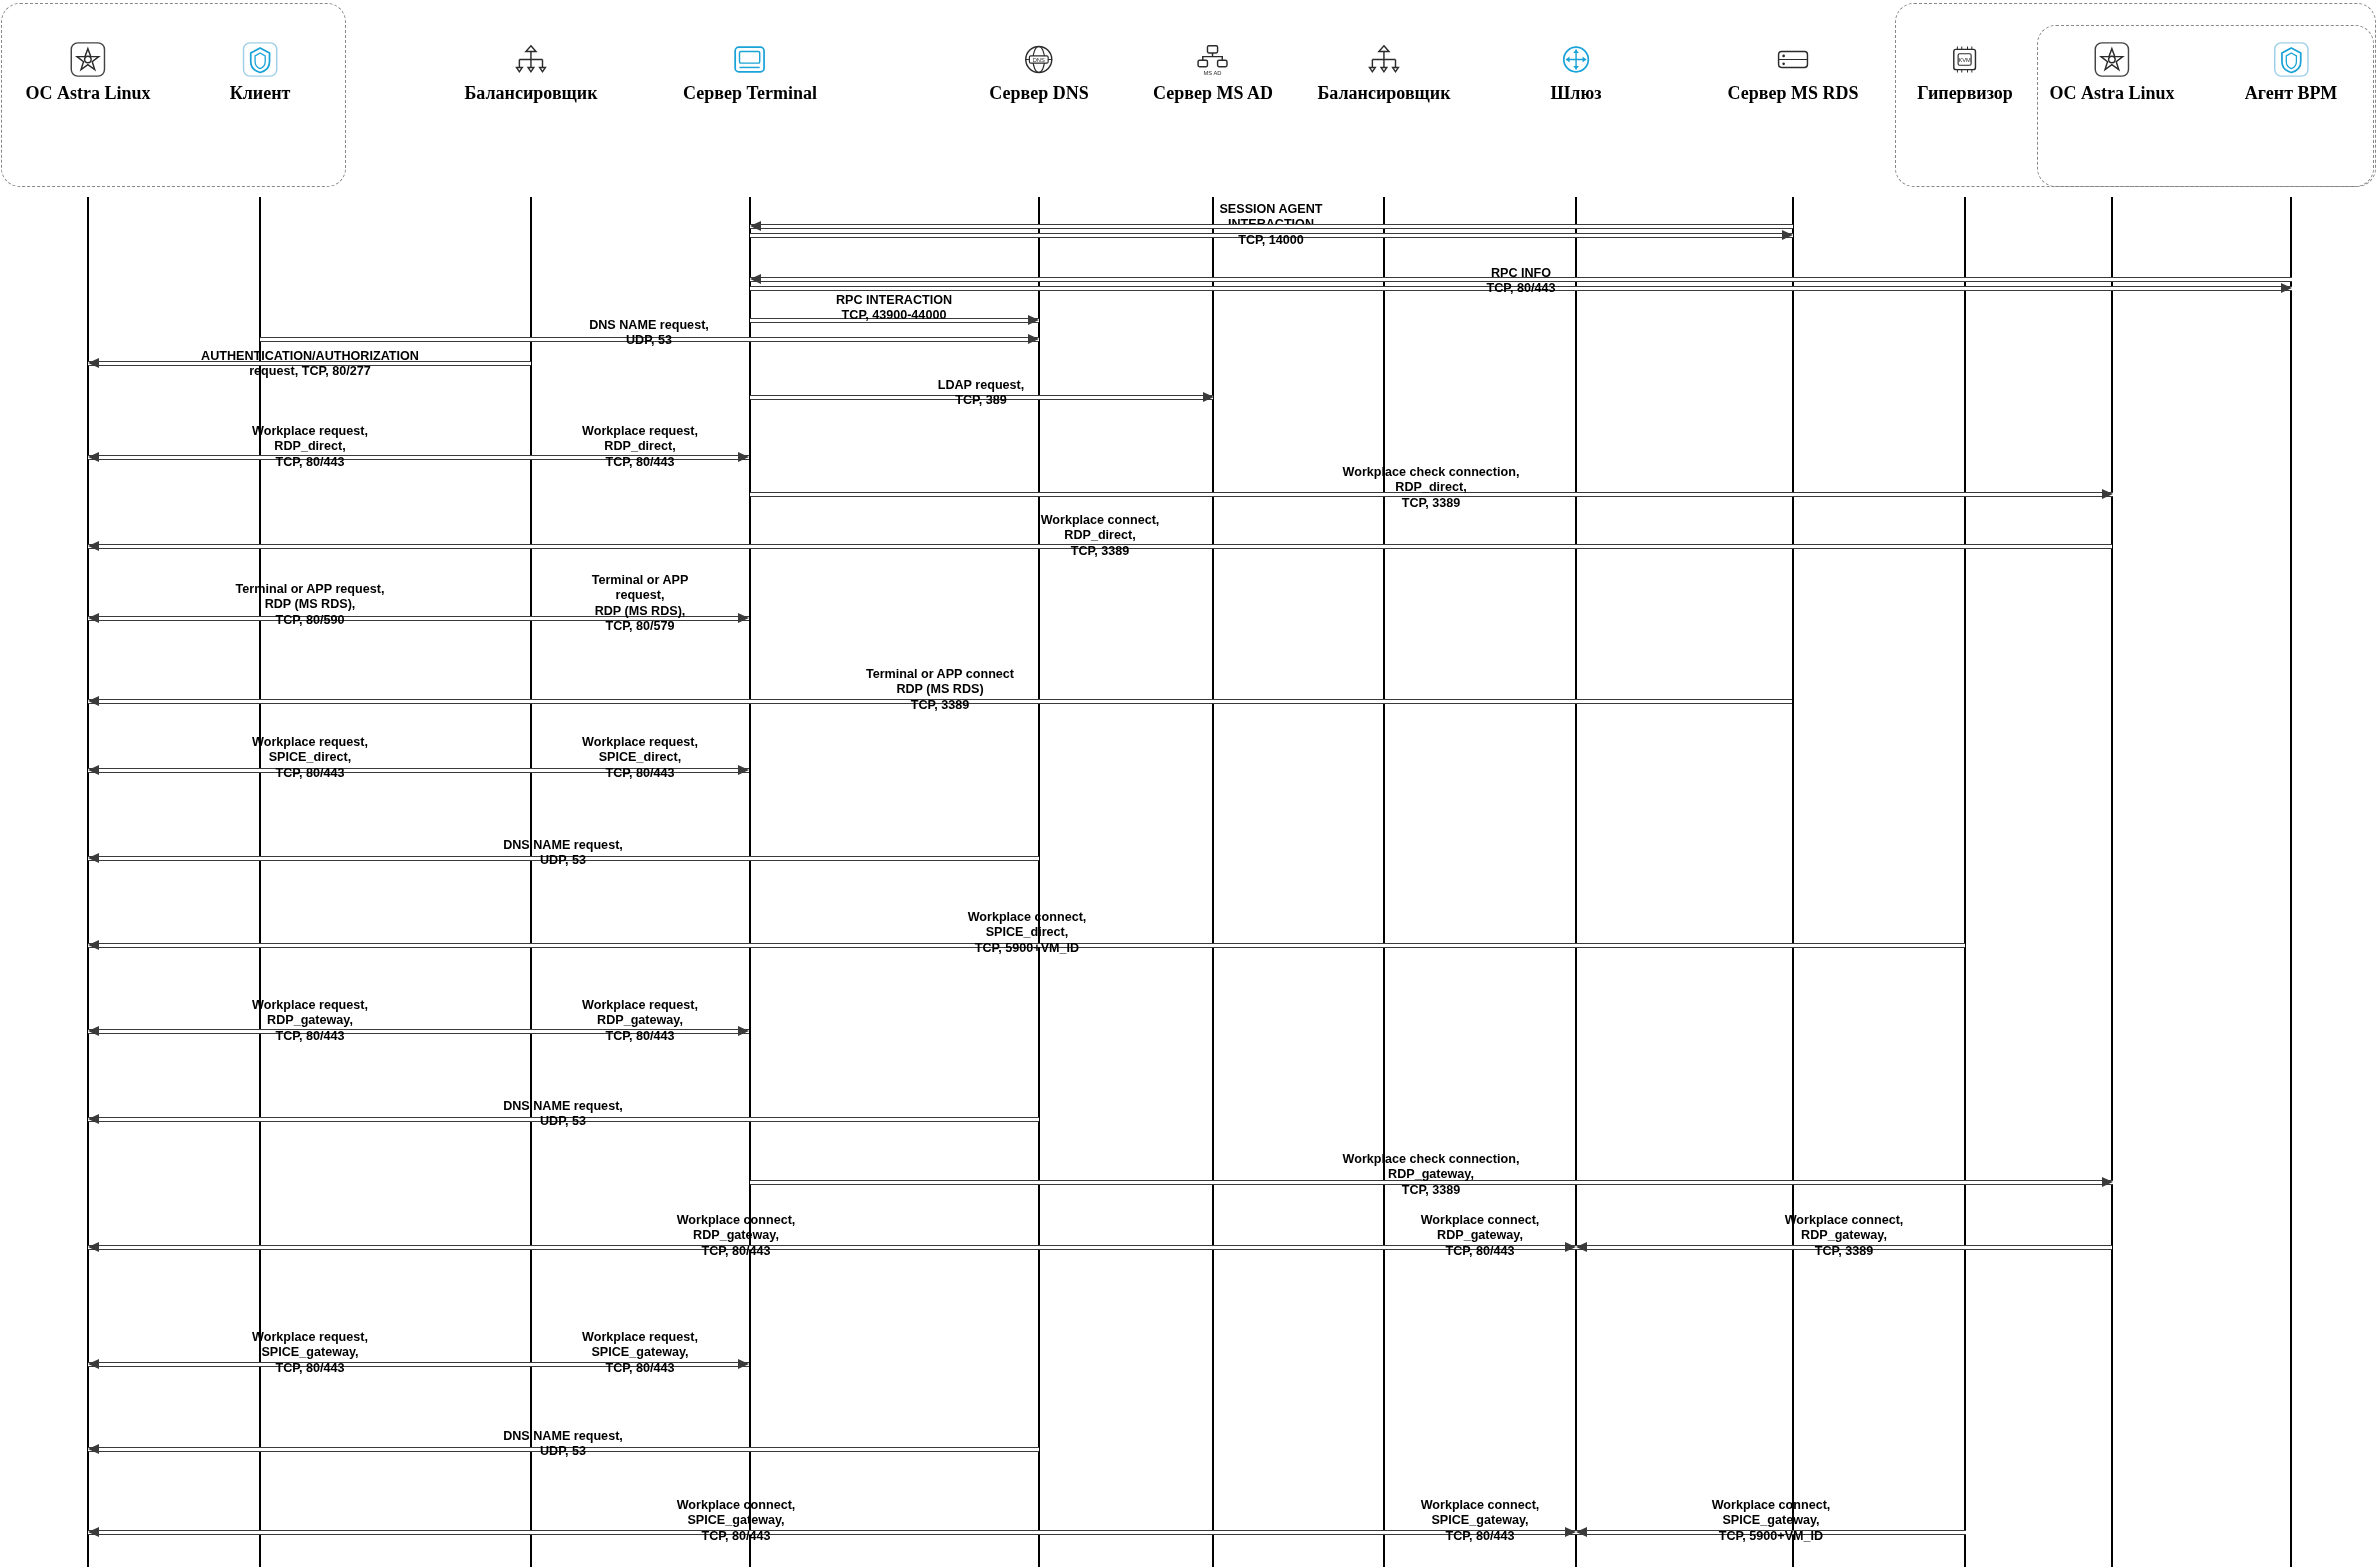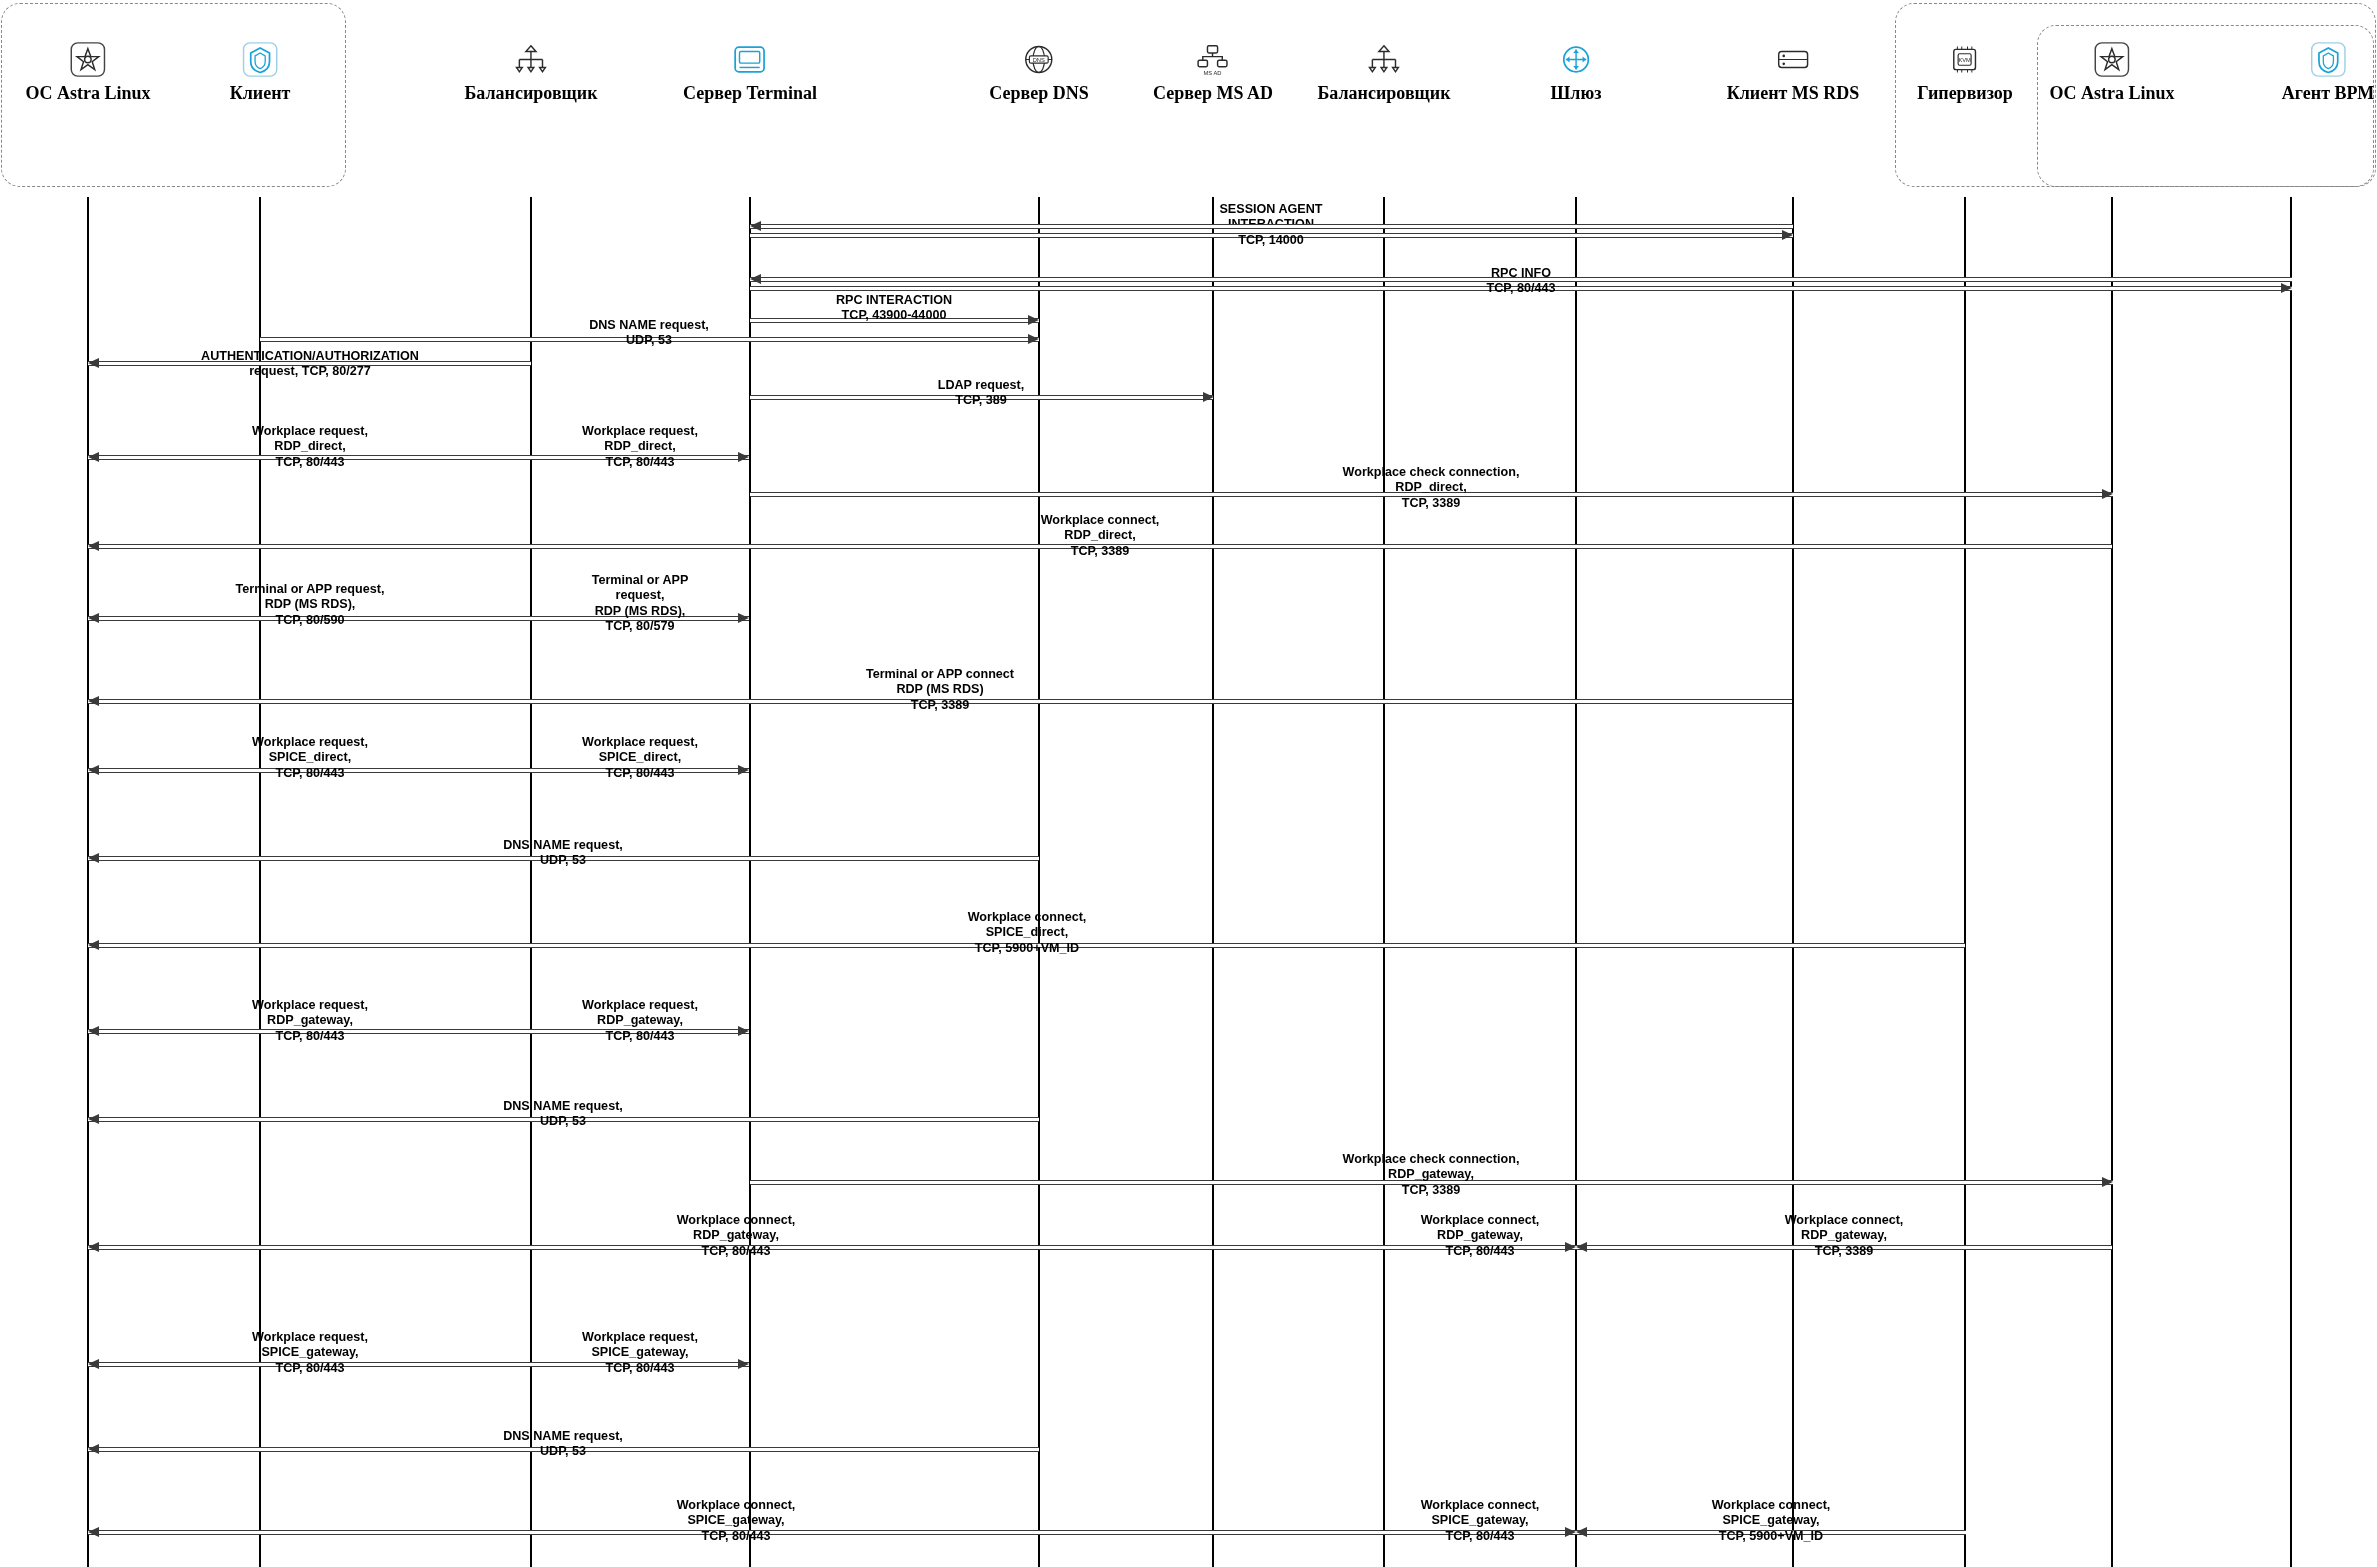--- a/index.html
+++ b/index.html
@@ -185,21 +185,21 @@
       <div class="actor-label">Шлюз</div>
     </div>
     <div class="lifeline" style="left: 1575px;"></div>
     <div class="actor-head" style="left: 1793px; top: 40px;">
       <svg viewBox="0 0 54 54" class="actor-icon">
         <rect x="7" y="16" width="40" height="22" rx="4" fill="#fff" stroke="#2b2b2b" stroke-width="2"></rect>
         <line x1="7" y1="27" x2="47" y2="27" stroke="#2b2b2b" stroke-width="1.6"></line>
         <circle cx="14" cy="22" r="1.8" fill="#2b2b2b"></circle>
         <circle cx="14" cy="33" r="1.8" fill="#2b2b2b"></circle>
       </svg>
-      <div class="actor-label">Клиент MS RDS</div>
+      <div class="actor-label">Сервер MS RDS</div>
     </div>
     <div class="lifeline" style="left: 1792px;"></div>
     <div class="actor-head" style="left: 1965px; top: 40px;">
       <svg viewBox="0 0 54 54" class="actor-icon">
         <rect x="12" y="13" width="30" height="28" rx="3" fill="#fff" stroke="#2b2b2b" stroke-width="2"></rect>
         <rect x="18" y="19" width="18" height="16" rx="2" fill="none" stroke="#2b2b2b" stroke-width="1.6"></rect>
         <text x="27" y="31" font-size="8" text-anchor="middle" font-family="Liberation Sans, sans-serif" fill="#2b2b2b">KVM</text>
         <g stroke="#2b2b2b" stroke-width="1.4">
           <line x1="17" y1="13" x2="17" y2="9"></line>
           <line x1="23" y1="13" x2="23" y2="9"></line>
@@ -216,21 +216,21 @@
     <div class="lifeline" style="left: 1964px;"></div>
     <div class="actor-head" style="left: 2112px; top: 40px;">
       <svg viewBox="0 0 54 54" class="actor-icon">
         <rect x="4" y="4" width="46" height="46" rx="9" fill="#fff" stroke="#444" stroke-width="2"></rect>
         <path d="M27 12 L31 23 L42 23 L33 30 L36.5 41 L27 34 L17.5 41 L21 30 L12 23 L23 23 Z" fill="none" stroke="#2b2b2b" stroke-width="2"></path>
         <circle cx="27" cy="27" r="4.5" fill="none" stroke="#2b2b2b" stroke-width="2"></circle>
       </svg>
       <div class="actor-label">ОС Astra Linux</div>
     </div>
     <div class="lifeline" style="left: 2111px;"></div>
-    <div class="actor-head" style="left: 2291px; top: 40px; margin-left: 37px;">
+    <div class="actor-head" style="left: 2291px; top: 40px;">
       <svg viewBox="0 0 54 54" class="actor-icon">
         <rect x="4" y="4" width="46" height="46" rx="9" fill="#fff" stroke="#9fcfe6" stroke-width="2"></rect>
         <path d="M27 11 L40 18 V30 C40 38 34 43 27 45 C20 43 14 38 14 30 V18 Z" fill="none" stroke="#1aa3d8" stroke-width="2.4"></path>
         <path d="M27 18 L34 22 V30 C34 35 31 38 27 39.5 C23 38 20 35 20 30 V22 Z" fill="none" stroke="#1aa3d8" stroke-width="1.8"></path>
       </svg>
       <div class="actor-label">Агент ВРМ</div>
     </div>
     <div class="lifeline" style="left: 2290px;"></div>
     <div class="msg" style="left: 750px; top: 233px; width: 1043px;">
       <div class="shaft" style="width: 1043px;"></div>

